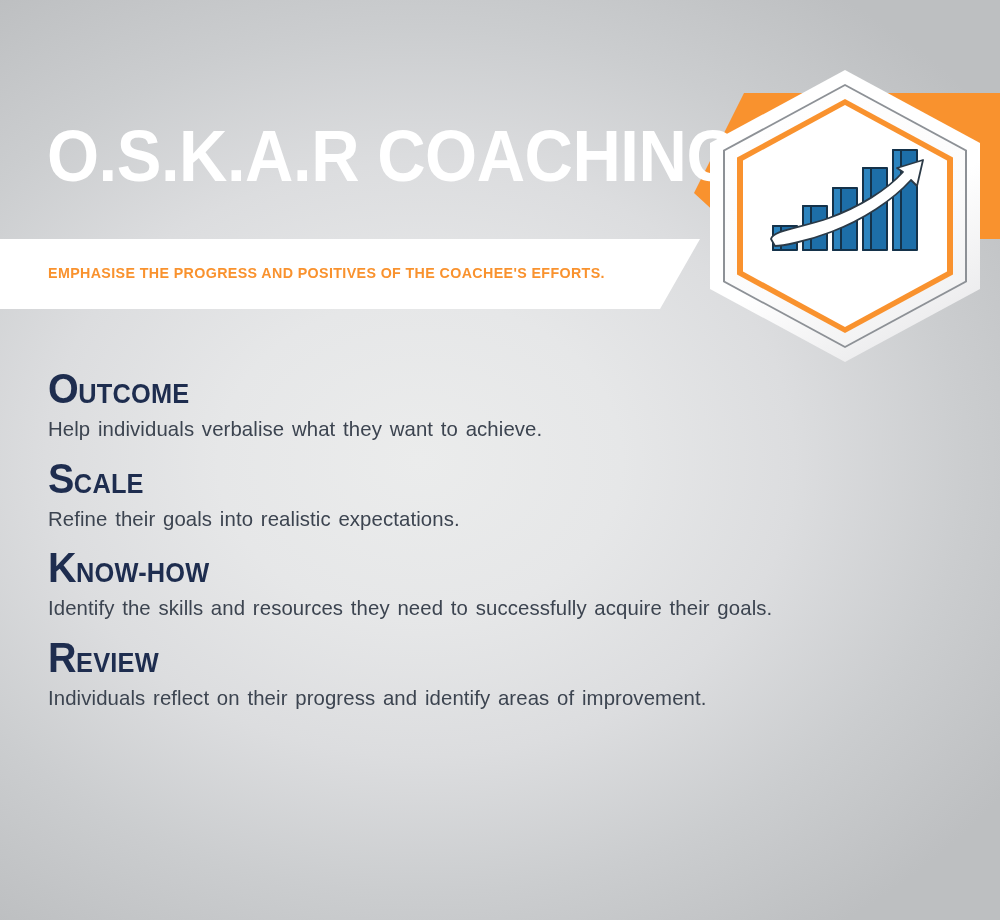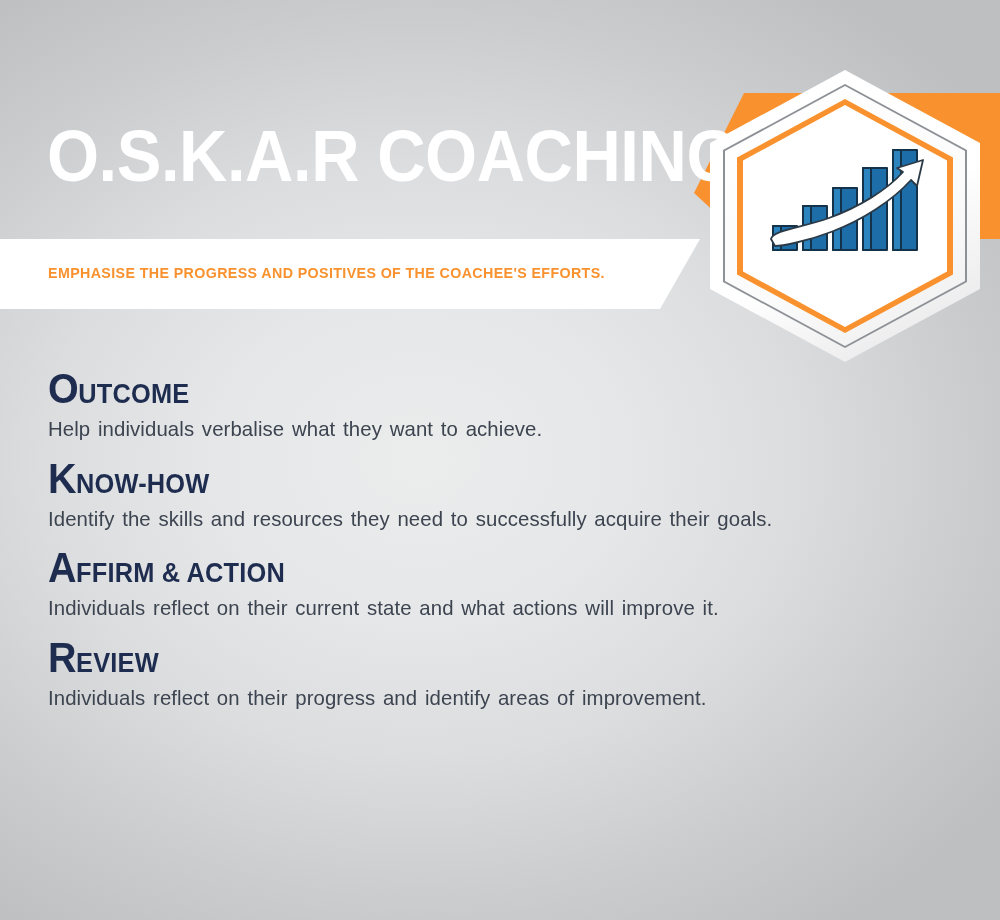--- a/index.html
+++ b/index.html
@@ -217,30 +217,30 @@
     </svg>
   </div>
 
   <div class="items">
 
     <div class="item">
       <div class="item-heading"><span class="cap">O</span><span class="rest">UTCOME</span></div>
       <p class="item-desc">Help individuals verbalise what they want to achieve.</p>
     </div>
 
+    <div class="item">
+      <div class="item-heading"><span class="cap">S</span><span class="rest">CALE</span></div>
+      <p class="item-desc">Refine their goals into realistic expectations.</p>
+    </div>
 
     <div class="item">
       <div class="item-heading"><span class="cap">K</span><span class="rest">NOW-HOW</span></div>
       <p class="item-desc">Identify the skills and resources they need to successfully acquire their goals.</p>
     </div>
 
-    <div class="item">
-      <div class="item-heading"><span class="cap">A</span><span class="rest">FFIRM &amp; ACTION</span></div>
-      <p class="item-desc">Individuals reflect on their current state and what actions will improve it.</p>
-    </div>
 
     <div class="item">
       <div class="item-heading"><span class="cap">R</span><span class="rest">EVIEW</span></div>
       <p class="item-desc">Individuals reflect on their progress and identify areas of improvement.</p>
     </div>
 
   </div>
 </div>
 
 </body></html>

